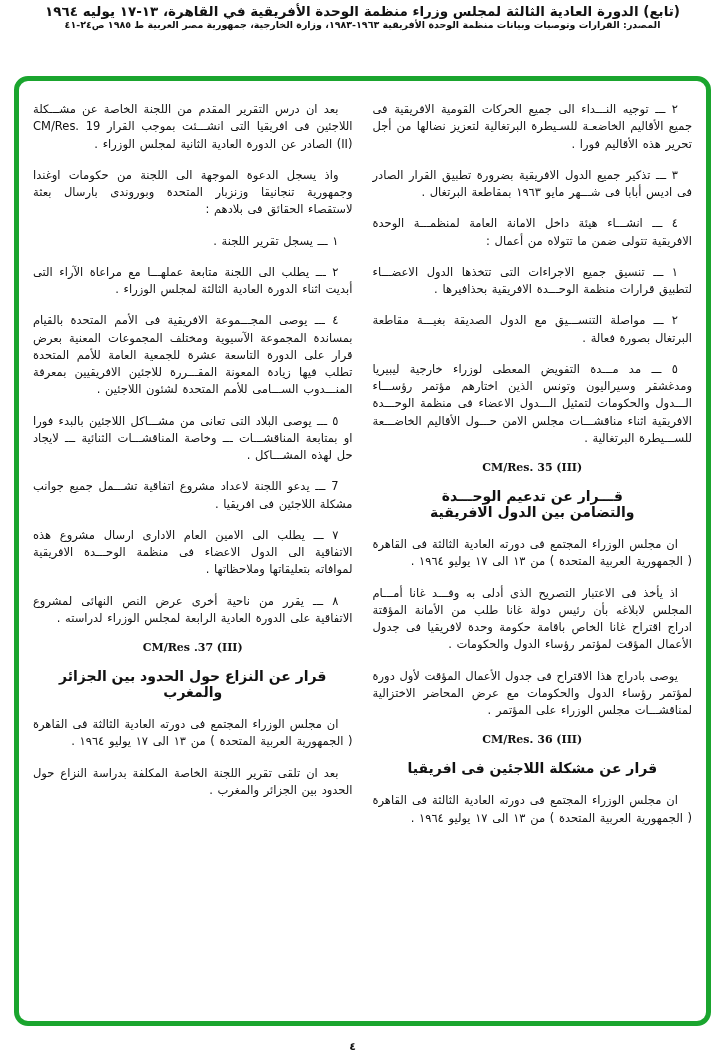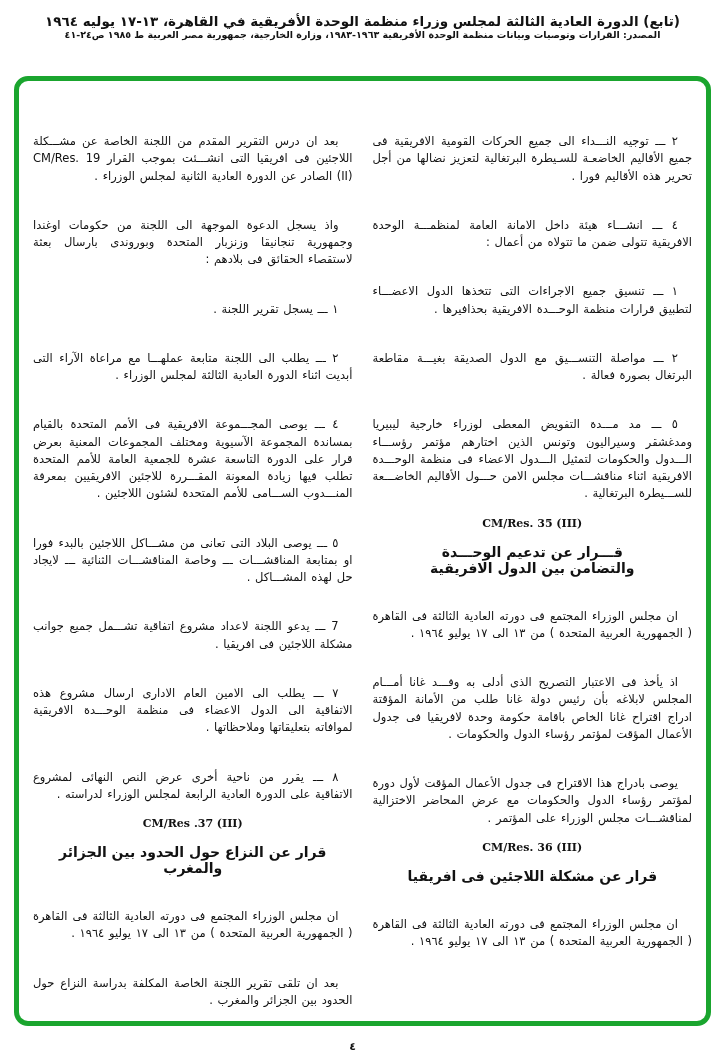--- a/index.html
+++ b/index.html
@@ -8,21 +8,21 @@
   body {
     width:725px; height:1063px;
     font-family:"DejaVu Sans", sans-serif;
     color:var(--ink);
     position:relative;
     overflow:hidden;
   }
   .page { position:relative; width:725px; height:1063px; }
 
   
-  .header { text-align:center; direction:rtl; padding-top:13px; }
+  .header { text-align:center; direction:rtl; padding-top:3px; }
   .doc-title {
     font-size:13.5px; font-weight:bold; letter-spacing:0;
     color:var(--ink);
   }
   .doc-source {
     font-size:9.5px; font-weight:bold; 
     color:var(--ink);
   }
 
   
@@ -42,21 +42,20 @@
   .col { flex:1 1 0; min-width:0; }
 
   
   .para {
     direction:rtl;
     font-size:11.5px; line-height:1.5;
     text-align:justify;
     text-indent:14px;
     margin-bottom:14px;
     word-spacing:1px;
-    margin-top:32px;
   }
   .cmres {
     direction:ltr; text-align:center;
     font-family:"DejaVu Serif", serif;
     font-size:11px; font-weight:bold;
     margin:4px 0 14px 0;
   }
   .heading {
     direction:rtl; text-align:center;
     font-size:14px; font-weight:bold;
@@ -79,20 +78,21 @@
   <div class="header">
     <div class="doc-title">(تابع)  الدورة العادية الثالثة لمجلس وزراء منظمة الوحدة الأفريقية في القاهرة، ١٣-١٧ يوليه ١٩٦٤</div>
     <div class="doc-source">المصدر: القرارات وتوصيات وبيانات منظمة الوحدة الأفريقية ١٩٦٣-١٩٨٣، وزارة الخارجية، جمهورية مصر العربية ط ١٩٨٥ ص٢٤-٤١</div>
   </div>
 
   <div class="content-box">
     <div class="columns">
 
       <div class="col">
         <p class="para">٢ ـــ توجيه النـــداء الى جميع الحركات القومية الافريقية فى جميع الأقاليم الخاضعـة للسـيطرة البرتغالية لتعزيز نضالها من أجل تحرير هذه الأقاليم فورا .</p>
+        <p class="para">٣ ـــ تذكير جميع الدول الافريقية بضرورة تطبيق القرار الصادر فى اديس أبابا فى شـــهر مايو ١٩٦٣ بمقاطعة البرتغال .</p>
         <p class="para">٤ ـــ انشـــاء هيئة داخل الامانة العامة لمنظمـــة الوحدة الافريقية تتولى ضمن ما تتولاه من أعمال :</p>
         <p class="para">١ ـــ تنسيق جميع الاجراءات التى تتخذها الدول الاعضـــاء لتطبيق قرارات منظمة الوحـــدة الافريقية بحذافيرها .</p>
         <p class="para">٢ ـــ مواصلة التنســـيق مع الدول الصديقة بغيـــة مقاطعة البرتغال بصورة فعالة .</p>
         <p class="para">٥ ـــ مد مـــدة التفويض المعطى لوزراء خارجية ليبيريا ومدغشقر وسيراليون وتونس الذين اختارهم مؤتمر رؤســـاء الـــدول والحكومات لتمثيل الـــدول الاعضاء فى منظمة الوحـــدة الافريقية اثناء مناقشـــات مجلس الامن حـــول الأقاليم الخاضـــعة للســـيطرة البرتغالية .</p>
         <p class="cmres">CM/Res. 35 (III)</p>
         <p class="heading">قـــرار عن تدعيم الوحـــدة
 والتضامن بين الدول الافريقية</p>
         <p class="para">ان مجلس الوزراء المجتمع فى دورته العادية الثالثة فى القاهرة ( الجمهورية العربية المتحدة ) من ١٣ الى ١٧ يوليو ١٩٦٤ .</p>
         <p class="para">اذ يأخذ فى الاعتبار التصريح الذى أدلى به وفـــد غانا أمـــام المجلس لابلاغه بأن رئيس دولة غانا طلب من الأمانة المؤقتة ادراج اقتراح غانا الخاص باقامة حكومة وحدة لافريقيا فى جدول الأعمال المؤقت لمؤتمر رؤساء الدول والحكومات .</p>
         <p class="para">يوصى بادراج هذا الاقتراح فى جدول الأعمال المؤقت لأول دورة لمؤتمر رؤساء الدول والحكومات مع عرض المحاضر الاختزالية لمناقشـــات مجلس الوزراء على المؤتمر .</p>

